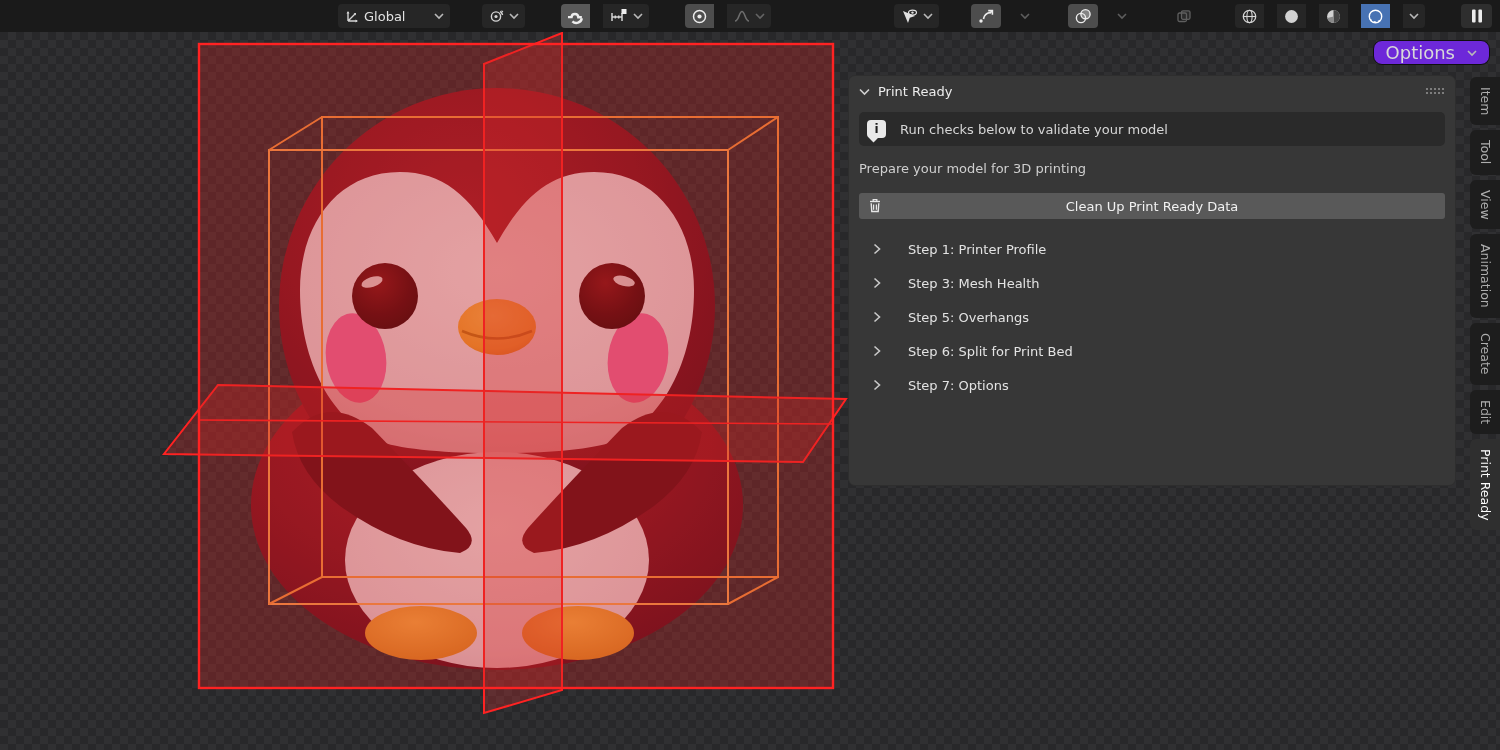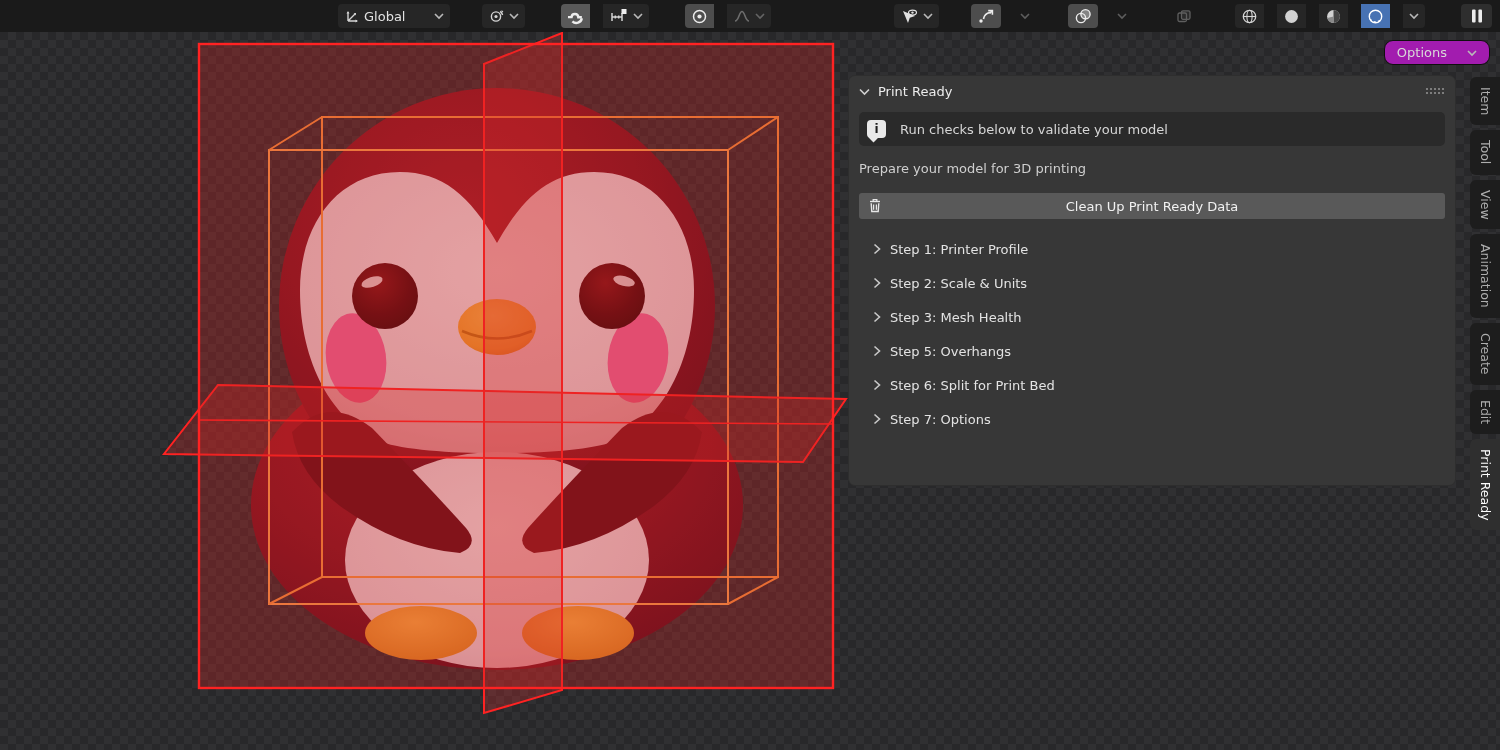--- a/index.html
+++ b/index.html
@@ -49,23 +49,23 @@
   .hbtn.blue{background:var(--accent-blue);}
   .hbtn.joinL{border-top-right-radius:0;border-bottom-right-radius:0;}
   .hbtn.joinR{border-top-left-radius:0;border-bottom-left-radius:0;}
   .hbtn.joinM{border-radius:0;}
   .icon{display:block;}
   .dim{opacity:.42;}
   .gap6{width:6px;} .gap10{width:10px;}
   
   .options-btn{
     position:absolute;top:40px;right:10px;height:25px;z-index:5;
-    display:flex;align-items:center;gap:20px;padding:0 12px;
-    background:#a21caf;border:1px solid #0f0f0f;border-radius:9px;
-    color:#d8d8d8;font-size:13px;
+    display:flex;align-items:center;gap:12px;padding:0 12px;
+    background:#6d28d9;border:1px solid #0f0f0f;border-radius:9px;
+    color:#d8d8d8;font-size:18px;
   }
   
   .panel{
     position:absolute;left:848px;top:75px;width:608px;height:411px;z-index:5;
     background:var(--panel-bg);border-radius:7px;border:1px solid #2e2e2e;
     color:var(--ink);font-size:13px;
   }
   .panel-header{
     display:flex;align-items:center;gap:8px;height:30px;padding:0 10px;
   }
@@ -86,21 +86,21 @@
   }
   .panel-desc{margin:15px 10px 0 10px;color:#cfcfcf;}
   .cleanup-btn{
     position:relative;margin:17px 10px 0 10px;height:26px;
     background:#595959;border-radius:3px;display:flex;align-items:center;justify-content:center;
     color:#f1f1f1;
   }
   .cleanup-btn .icon{position:absolute;left:8px;top:4px;}
   .steps{margin-top:13px;}
   .step-row{
-    display:flex;align-items:center;gap:9px;height:34px;padding:0 0 0 24px;
+    display:flex;align-items:center;gap:27px;height:34px;padding:0 0 0 24px;
     color:#e3e3e3;
   }
   
   .tabs{
     position:absolute;top:77px;right:0;width:33px;z-index:5;
     display:flex;flex-direction:column;gap:5px;align-items:flex-end;
   }
   .tab{
     writing-mode:vertical-rl;width:30px;padding:10px 0;
     display:flex;align-items:center;justify-content:center;
@@ -370,26 +370,20 @@
     <div class="step-row">
       <svg class="icon" width="8" height="12" viewBox="0 0 8 12">
           <polyline points="1.5,1.5 6.5,6 1.5,10.5" stroke="#c9c9c9" stroke-width="1.6" fill="none"></polyline>
         </svg>
       <span>Step 1: Printer Profile</span>
     </div>
     <div class="step-row">
       <svg class="icon" width="8" height="12" viewBox="0 0 8 12">
           <polyline points="1.5,1.5 6.5,6 1.5,10.5" stroke="#c9c9c9" stroke-width="1.6" fill="none"></polyline>
         </svg>
-      <span>Step 2: Scale &amp; Units</span>
-    </div>
-    <div class="step-row">
-      <svg class="icon" width="8" height="12" viewBox="0 0 8 12">
-          <polyline points="1.5,1.5 6.5,6 1.5,10.5" stroke="#c9c9c9" stroke-width="1.6" fill="none"></polyline>
-        </svg>
       <span>Step 3: Mesh Health</span>
     </div>
     <div class="step-row">
       <svg class="icon" width="8" height="12" viewBox="0 0 8 12">
           <polyline points="1.5,1.5 6.5,6 1.5,10.5" stroke="#c9c9c9" stroke-width="1.6" fill="none"></polyline>
         </svg>
       <span>Step 5: Overhangs</span>
     </div>
     <div class="step-row">
       <svg class="icon" width="8" height="12" viewBox="0 0 8 12">

